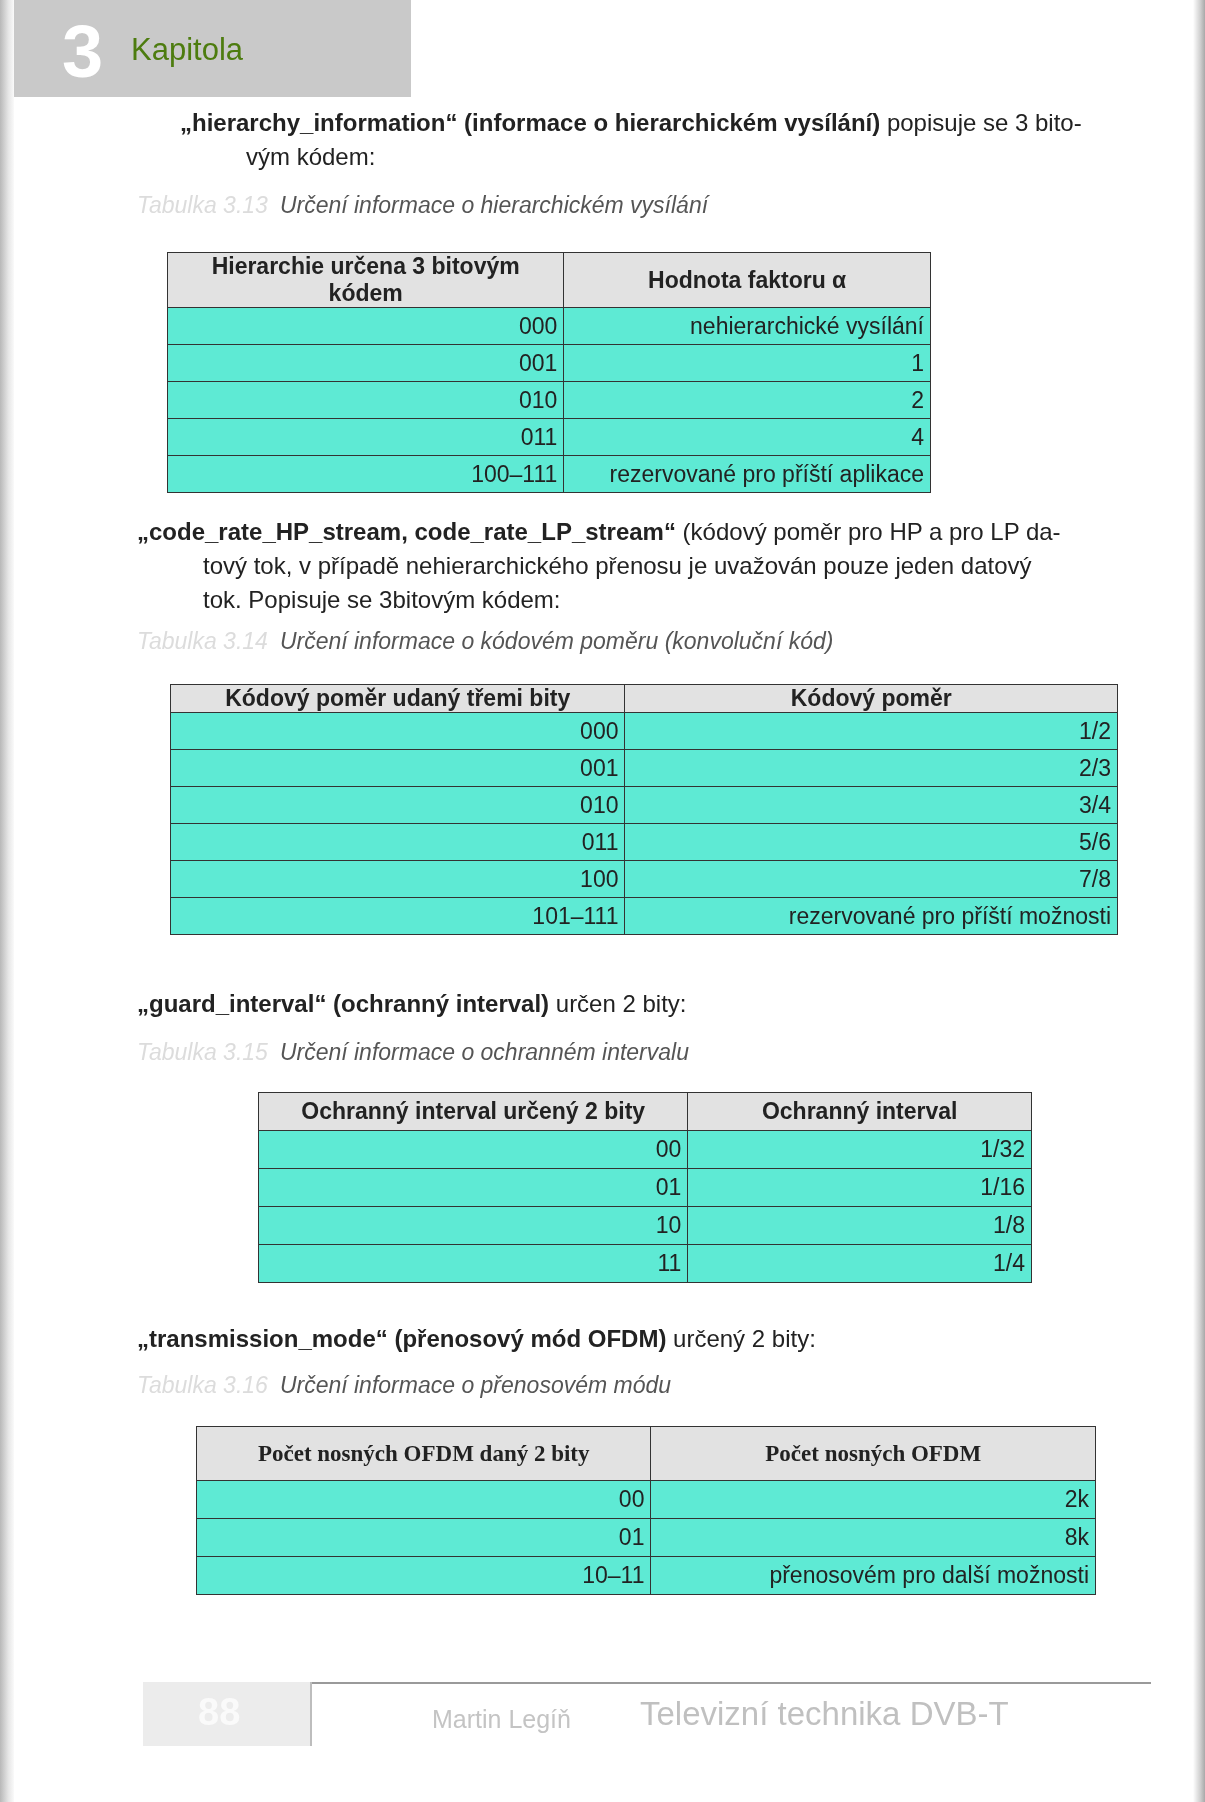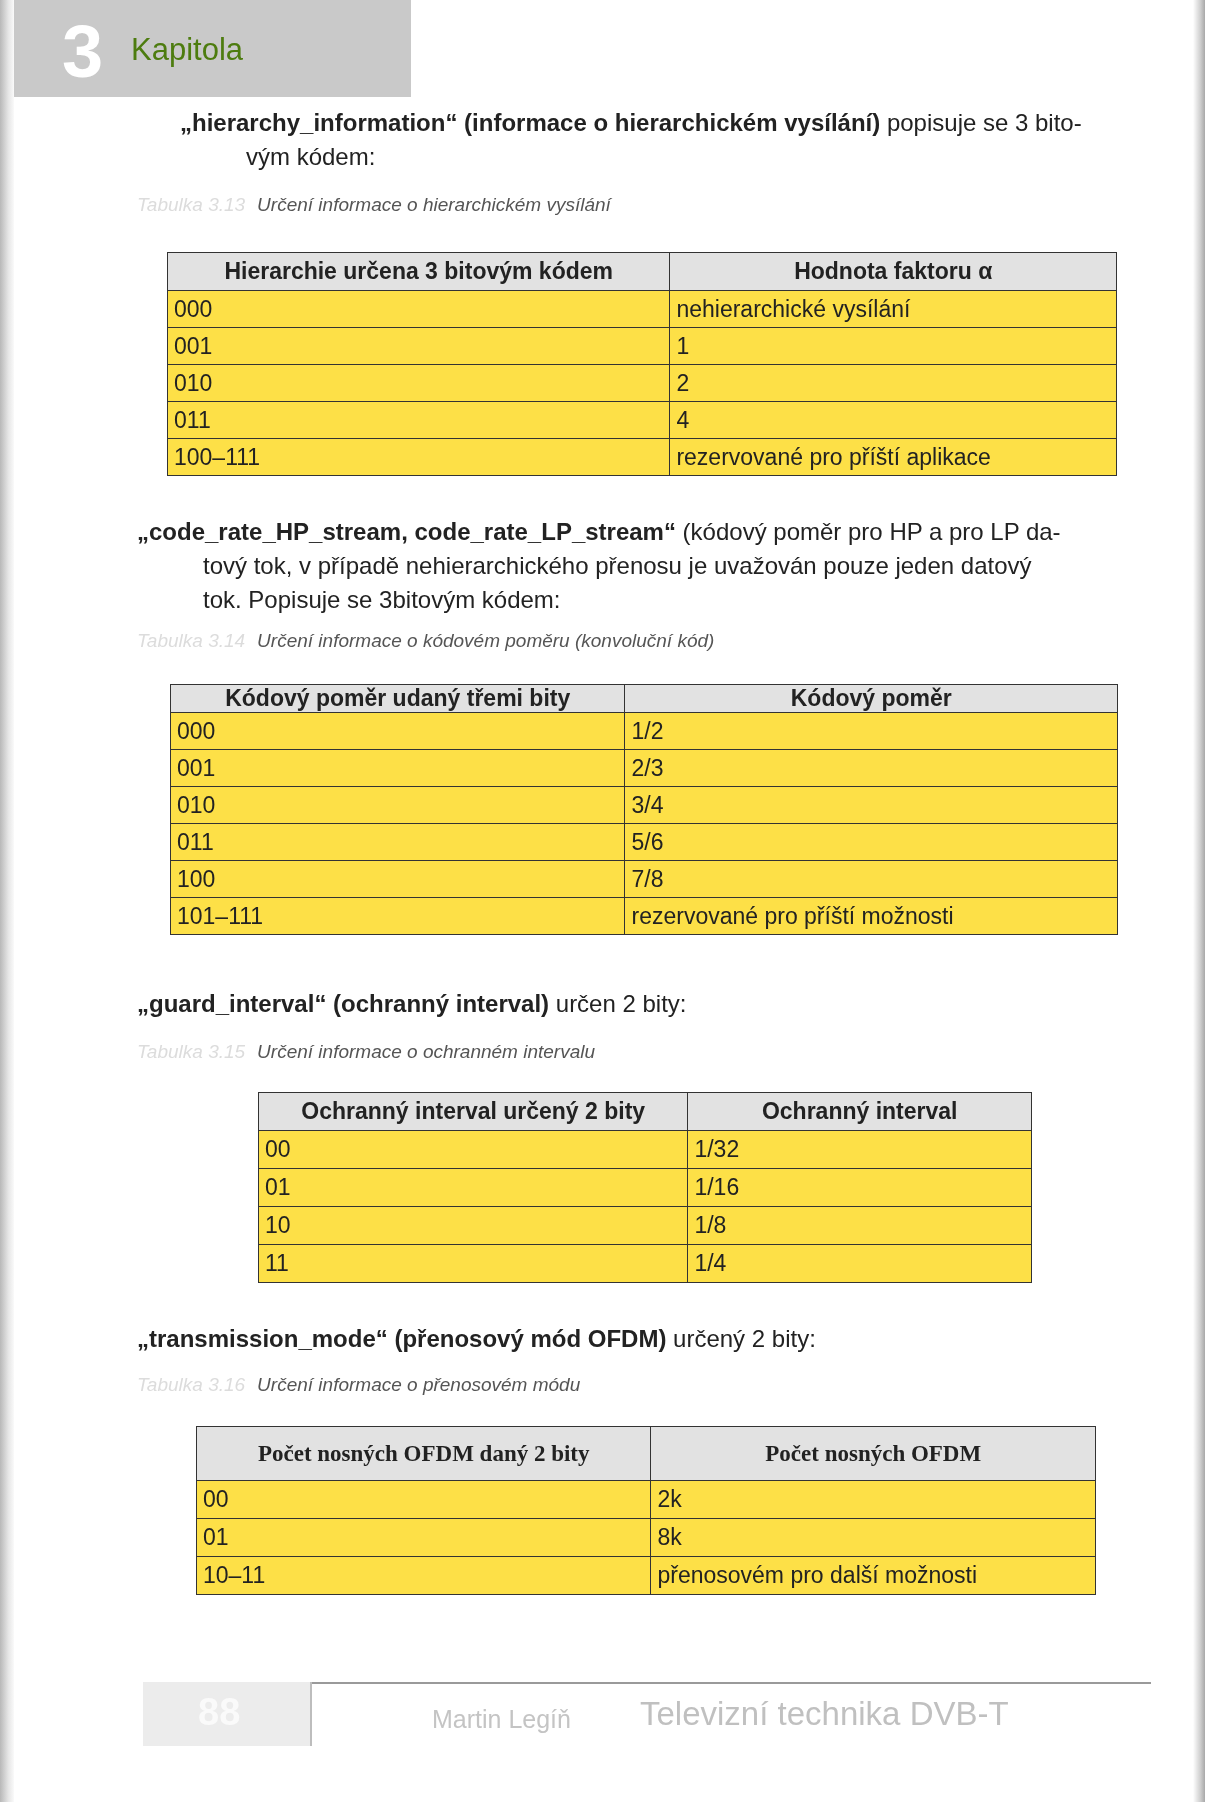--- a/index.html
+++ b/index.html
@@ -15,26 +15,26 @@
   .chapter-band { position:absolute; left:14px; top:0; width:397px; height:97px;
     background:#c9c9c9; }
   .chapter-num { position:absolute; left:62px; top:12px; font-size:74px; font-weight:bold;
     color:#ffffff; line-height:80px; }
   .chapter-label { position:absolute; left:131px; top:30px; font-size:31px; color:#4d7c0f; line-height:40px; }
 
   .para { position:absolute; left:137px; width:1010px; font-size:24px; line-height:34px; color:#222; }
   .para .cont { display:block; padding-left:66px; }
   .para b { font-weight:bold; }
 
-  .caption { position:absolute; font-size:19px; font-style:italic; color:#555; line-height:30px; white-space:nowrap; }
+  .caption { position:absolute; font-size:23px; font-style:italic; color:#555; line-height:30px; white-space:nowrap; }
   .caption .num { color:#dcdcdc; font-style:italic; margin-right:12px; }
 
   table.t { position:absolute; border-collapse:collapse; font-size:23px; color:#222; }
   table.t th { background:#e2e2e2; font-weight:bold; border:1.5px solid #333; text-align:center; padding:0 6px; }
-  table.t td { border:1.5px solid #333; text-align:left; padding:0 6px; background:#fde047; }
+  table.t td { border:1.5px solid #333; text-align:right; padding:0 6px; background:#5eead4; }
 
   .footer-box { position:absolute; left:143px; top:1682px; width:168px; height:64px; background:#ececec; }
   .footer-page { position:absolute; left:198px; top:1688px; font-size:38px; font-weight:bold; color:#fafafa; line-height:48px; }
   .footer-line { position:absolute; left:311px; top:1682px; width:840px; height:2px; background:#9a9a9a; }
   .footer-vline { position:absolute; left:310px; top:1682px; width:2px; height:64px; background:#bdbdbd; }
   .footer-author { position:absolute; left:432px; top:1702px; font-size:25px; color:#c4c4c4; line-height:34px; }
   .footer-title { position:absolute; left:640px; top:1694px; font-size:33px; color:#c0c0c0; line-height:40px; }
 </style>
 </head>
 <body>
@@ -46,21 +46,21 @@
 <div class="chapter-num">3</div>
 <div class="chapter-label">Kapitola</div>
 
 <div class="para" style="top:106px;margin-left:43px;">
   <b>„hierarchy_information“ (informace o hierarchickém vysílání)</b><span> popisuje se 3 bito-</span>
   <span class="cont">vým kódem:</span>
 </div>
 <div class="caption" style="left:137px; top:190px;">
   <span class="num">Tabulka 3.13</span><span>Určení informace o hierarchickém vysílání</span>
 </div>
-<table class="t" style="left:167px; top:252px; width:950px;">
+<table class="t" style="left:167px; top:252px; width:764px;">
   <colgroup>
       <col style="width:503px">
       <col style="width:447px">
     </colgroup>
   <tbody>
       <tr style="height:38px;">
         <th>Hierarchie určena 3 bitovým kódem</th>
         <th>Hodnota faktoru α</th>
       </tr>
   <tr style="height:37px;">

